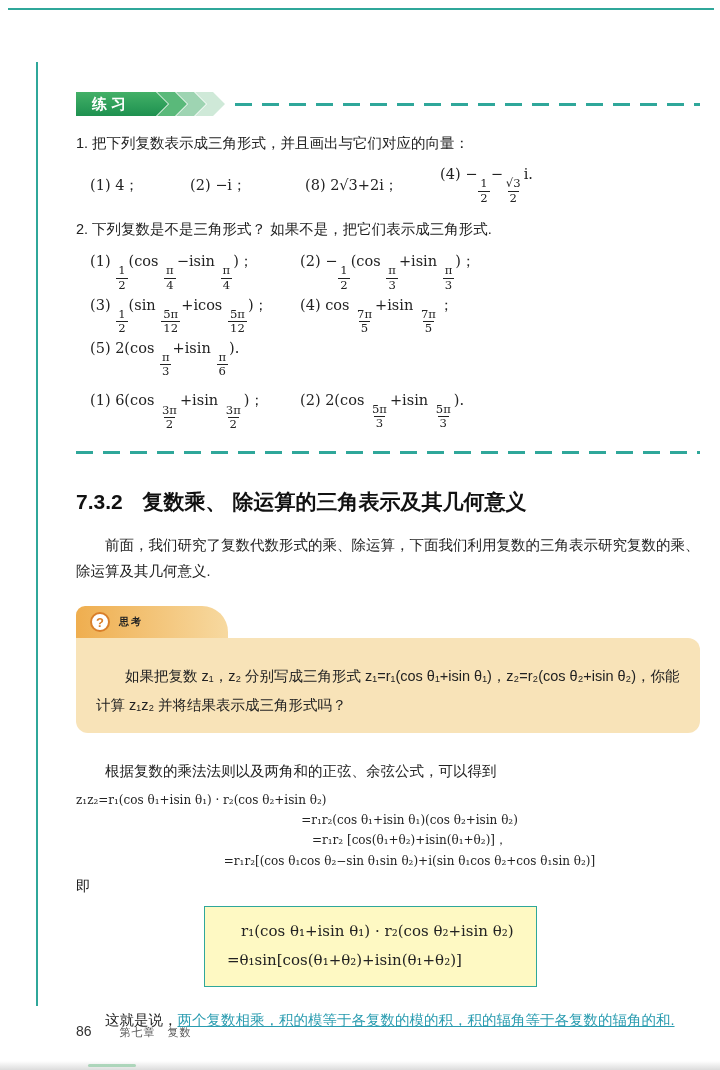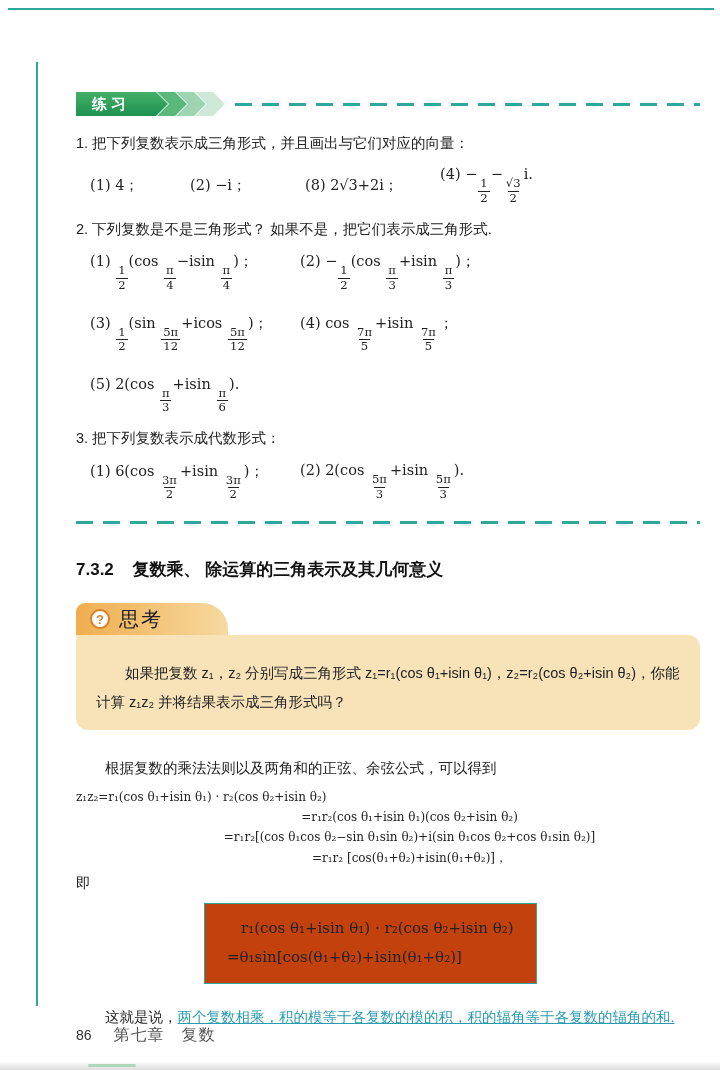--- a/index.html
+++ b/index.html
@@ -41,73 +41,73 @@
 
   
   .stem { margin-top:8px; line-height:1.6; }
   .math { font-family:"DejaVu Serif","Liberation Serif",serif; }
   .q1-parts {
     display:grid; grid-template-columns:100px 115px 135px auto;
     padding-left:14px; margin:11px 0 13px; align-items:center;
   }
   .q23-parts {
     display:grid; grid-template-columns:210px auto;
-    padding-left:14px; margin:11px 0 13px; align-items:center; row-gap:22px;
+    padding-left:14px; margin:11px 0 13px; align-items:center; row-gap:4px;
   }
   .frac {
     display:inline-flex; flex-direction:column; align-items:center;
     font-size:0.8em; line-height:1.15; vertical-align:-0.7em; margin:0 1px;
   }
   .fnum { padding:0 2px; }
   .fden { padding:0 2px; border-top:1px solid currentColor; }
 
   
-  .sec { margin-top:34px; font-size:17px; font-weight:bold; color:#111; }
+  .sec { margin-top:34px; font-size:21px; font-weight:bold; color:#111; }
   .sec-num { margin-right:14px; }
   .intro { margin-top:16px; text-indent:2em; line-height:1.8; }
 
   
   .think { margin-top:22px; }
   .think-tab {
     position:relative; width:152px; height:32px;
     display:flex; align-items:center; gap:9px; padding-left:14px;
     background:linear-gradient(90deg,var(--think-tab-left,#efae4f),var(--think-tab-right,#f7d9a0));
     border-radius:9px 26px 0 0;
   }
   .qmark {
     width:20px; height:20px; border-radius:50%; background:#fff;
     border:2px solid var(--qmark,#d97f2a); color:var(--qmark,#d97f2a);
     display:flex; align-items:center; justify-content:center;
     font-size:13px; font-weight:bold; line-height:1;
   }
-  .think-label { font-weight:normal; font-size:20px; color:#222; letter-spacing:2px; }
+  .think-label { font-weight:bold; font-size:10px; color:#222; letter-spacing:2px; }
   .think-body {
     background:var(--think-bg,#f8e3b8); border-radius:0 12px 12px 12px;
     padding:24px 20px 14px;
   }
   .think-text { text-indent:2em; line-height:1.95; }
 
   
   .lead { margin-top:26px; text-indent:2em; line-height:1.7; }
   .deriv { margin-top:6px; font-size:12px; line-height:1.7; }
   .deriv p.li { padding-left:43px;text-align:center; }
   .connector { margin:4px 0 6px; line-height:1.6; }
   .fbox {
     width:fit-content; margin:8px 0 0 128px;
-    border:1px solid var(--teal,#2fa79a); background:#c2410c;
+    border:1px solid var(--teal,#2fa79a); background:#fef9c3;
     padding:10px 22px 12px; font-size:15px; line-height:1.9;
   }
   .fbox .b0 { padding-left:14px; }
   .conclusion { margin-top:20px; text-indent:2em; line-height:1.85; }
   .hl { color:var(--highlight,#2a9cb0);text-decoration:underline; }
 
   
-  .footer { position:absolute; left:76px; top:979px; display:flex; align-items:baseline; gap:22px; }
+  .footer { position:absolute; left:76px; top:979px; display:flex; align-items:baseline; gap:28px; }
   .pnum { font-size:14px; color:#333; }
-  .chapter { font-size:16px; color:#555; letter-spacing:1px;margin-top:46px; }
+  .chapter { font-size:11px; color:#555; letter-spacing:1px;margin-top:46px; }
   .bottom-edge { position:absolute; left:0; right:0; bottom:0; height:9px;
     background:linear-gradient(180deg,#ffffff,#dcdcdc); }
   .next-page-mark { position:absolute; left:88px; bottom:3px; width:48px; height:3px;
     background:#9ccfae; border-radius:2px; opacity:.8; }
 </style>
 </head>
 <body>
 
 <div class="page">
   <div class="top-rule"></div>
@@ -180,21 +180,20 @@
           </span>；</span>
       <span class="math">(5) 2(cos <span class="frac">
             <span class="fnum">π</span>
             <span class="fden">3</span>
           </span>+isin <span class="frac">
             <span class="fnum">π</span>
             <span class="fden">6</span>
           </span>).</span>
     </div>
 
-    <p class="stem">3. 把下列复数表示成代数形式：</p>
     <div class="q23-parts">
       <span class="math">(1) 6(cos <span class="frac">
             <span class="fnum">3π</span>
             <span class="fden">2</span>
           </span>+isin <span class="frac">
             <span class="fnum">3π</span>
             <span class="fden">2</span>
           </span>)；</span>
       <span class="math">(2) 2(cos <span class="frac">
             <span class="fnum">5π</span>
@@ -205,37 +204,38 @@
           </span>).</span>
     </div>
 
     <div class="sep"></div>
 
     <h2 class="sec">
       <span class="sec-num">7.3.2</span>
       <span class="sec-title">复数乘、 除运算的三角表示及其几何意义</span>
     </h2>
 
+    <p class="intro">前面，我们研究了复数代数形式的乘、除运算，下面我们利用复数的三角表示研究复数的乘、除运算及其几何意义.</p>
 
     <div class="think">
       <div class="think-tab">
         <span class="qmark">?</span>
         <span class="think-label">思考</span>
       </div>
       <div class="think-body">
         <p class="think-text">如果把复数 z₁，z₂ 分别写成三角形式 z₁=r₁(cos θ₁+isin θ₁)，z₂=r₂(cos θ₂+isin θ₂)，你能计算 z₁z₂ 并将结果表示成三角形式吗？</p>
       </div>
     </div>
 
     <p class="lead">根据复数的乘法法则以及两角和的正弦、余弦公式，可以得到</p>
     <div class="deriv math">
       <p>z₁z₂=r₁(cos θ₁+isin θ₁) · r₂(cos θ₂+isin θ₂)</p>
       <p class="li">=r₁r₂(cos θ₁+isin θ₁)(cos θ₂+isin θ₂)</p>
+      <p class="li">=r₁r₂ [cos(θ₁+θ₂)+isin(θ₁+θ₂)]，</p>
       <p class="li">=r₁r₂[(cos θ₁cos θ₂−sin θ₁sin θ₂)+i(sin θ₁cos θ₂+cos θ₁sin θ₂)]</p>
-      <p class="li">=r₁r₂ [cos(θ₁+θ₂)+isin(θ₁+θ₂)]，</p>
     </div>
     <p class="connector">即</p>
 
     <div class="fbox math">
       <p class="b0">r₁(cos θ₁+isin θ₁) · r₂(cos θ₂+isin θ₂)</p>
       <p>=θ₁sin[cos(θ₁+θ₂)+isin(θ₁+θ₂)]</p>
     </div>
 
     <p class="conclusion"><span>这就是说，</span><span class="hl">两个复数相乘，积的模等于各复数的模的积，积的辐角等于各复数的辐角的和.</span></p>
 

